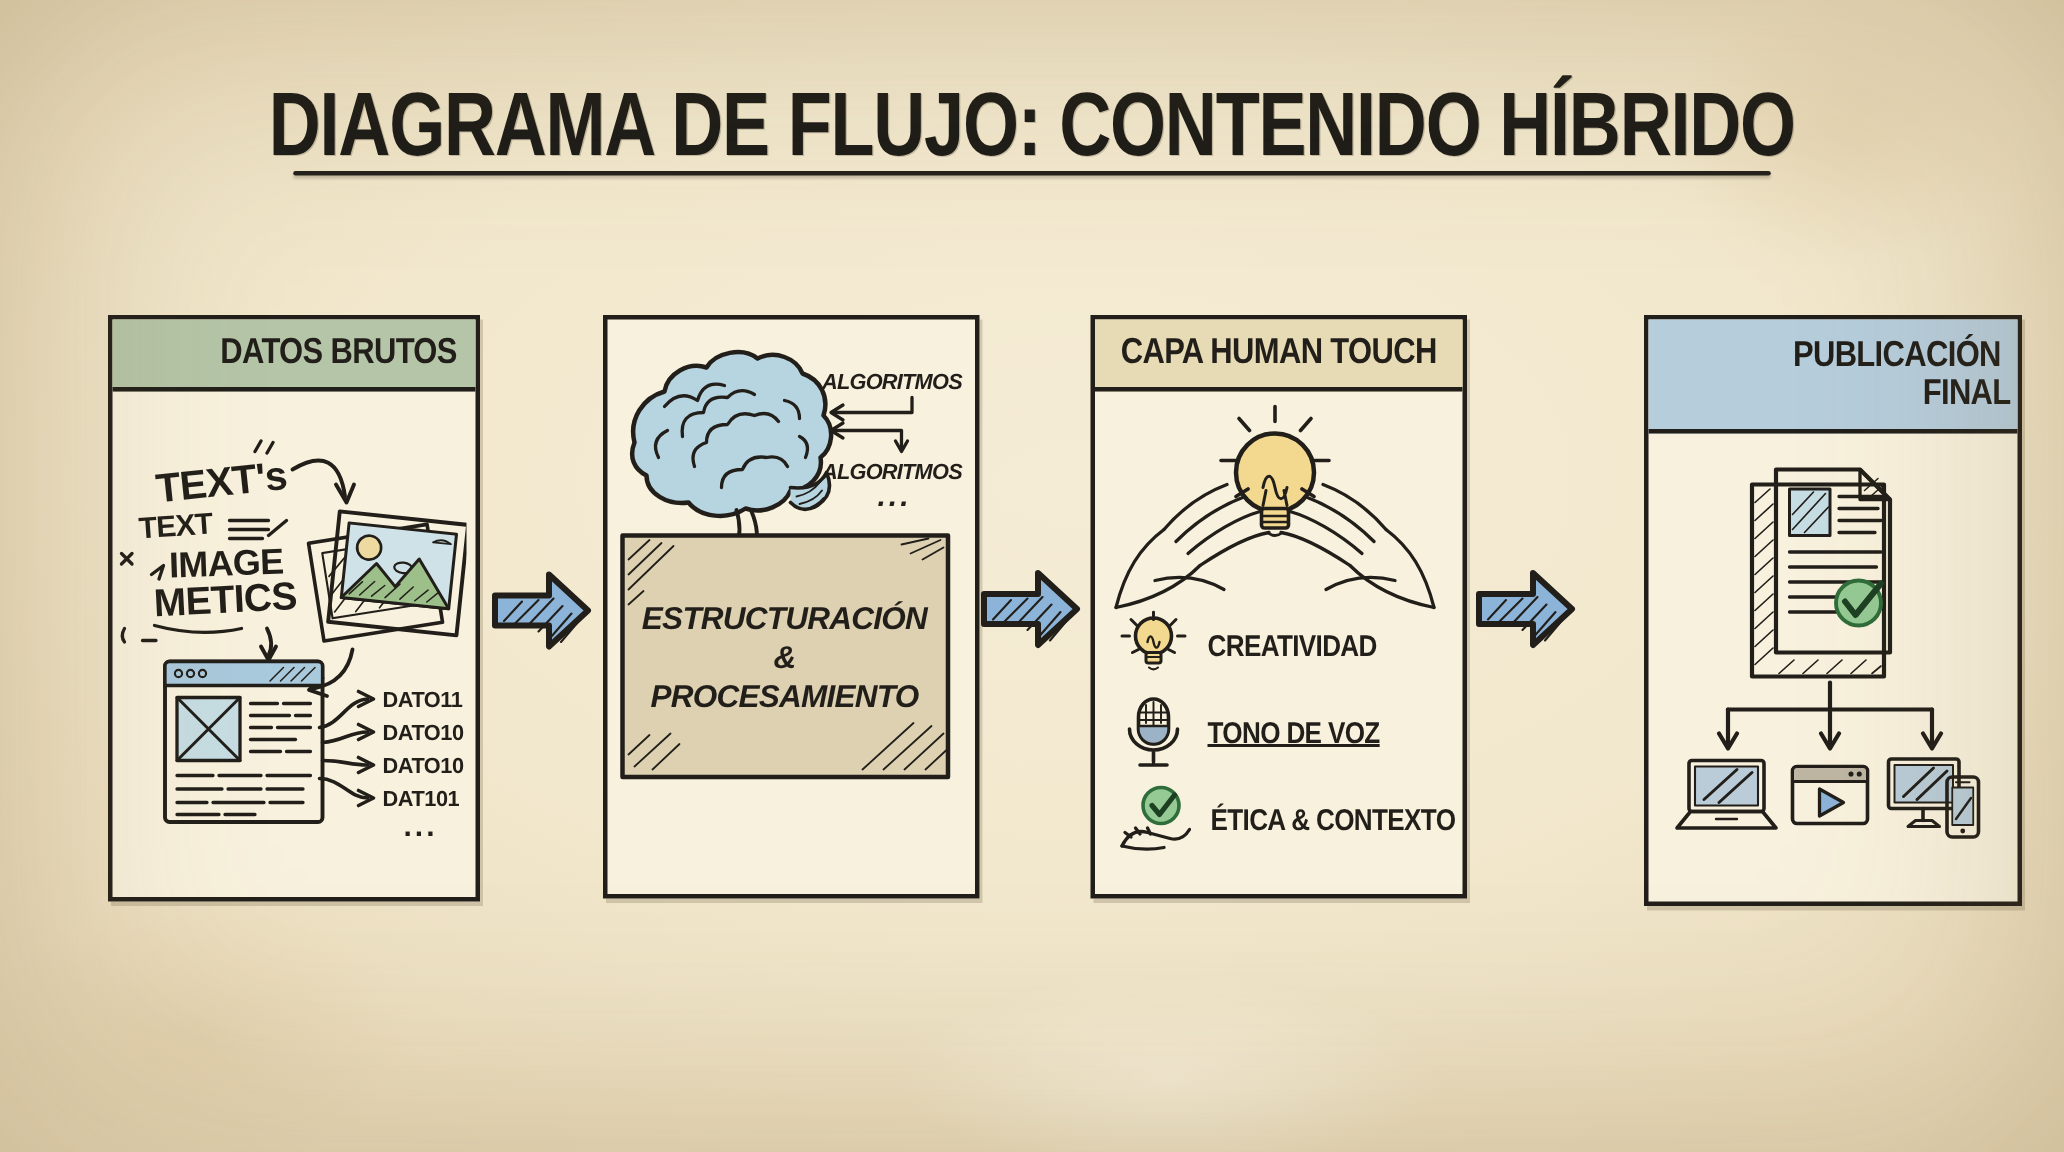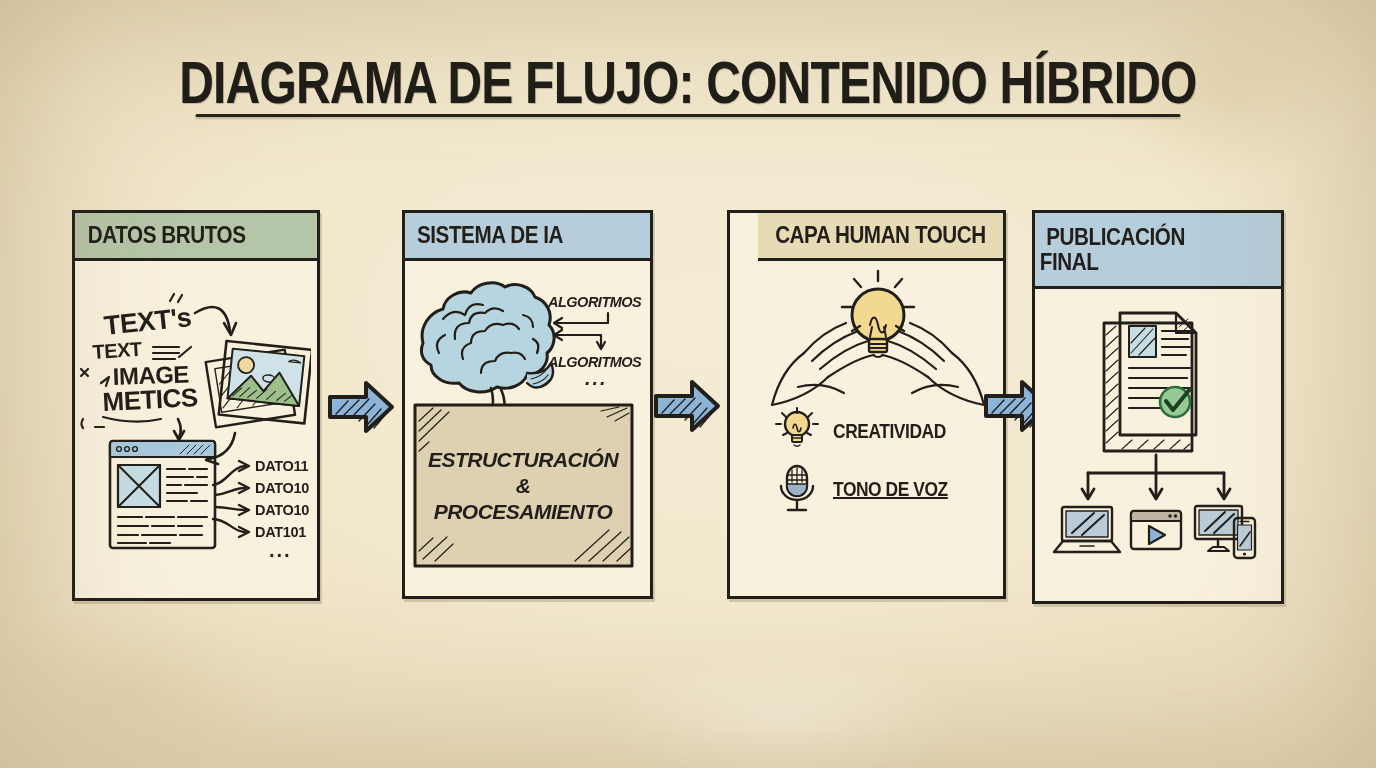--- a/index.html
+++ b/index.html
@@ -29,21 +29,21 @@
     width:985px;height:3px;background:#23211c;border-radius:3px;
     box-shadow:0 2px 2px rgba(60,50,30,.25);
   }
 
   .panel{
     position:absolute;top:210px;background:var(--panel_bg);
     border:3px solid var(--ink);box-shadow:2px 3px 0 rgba(80,65,35,.2);
   }
   .panel-header{
     border-bottom:3px solid var(--ink);display:flex;flex-direction:column;
-    align-items:flex-start;justify-content:center;
+    align-items:flex-end;justify-content:center;
   }
   .hdr-text{
     display:inline-block;font-weight:bold;font-size:24px;letter-spacing:-.5px;
     transform:scaleX(.86);transform-origin:center;line-height:1.04;white-space:nowrap;
   }
   .panel-body{position:relative;}
 
   .flow-arrow{position:absolute;}
 
   .ht-row{position:absolute;left:16px;display:flex;align-items:center;gap:13px;height:48px;text-align:center;}
@@ -166,23 +166,20 @@
       </svg>
     </div>
   </div>
 
   <svg class="flow-arrow" style="left:328px;top:378px;" width="68" height="58" viewBox="0 0 68 58">
     <polygon points="2,19 38,19 38,5 64,29 38,53 38,39 2,39" style="fill:var(--arrow_blue)" stroke="var(--ink)" stroke-width="4" stroke-linejoin="round"></polygon>
     <path class="sketch" stroke="#6293c2" stroke-width="1.4" d="M8,36 L20,23 M15,38 L31,22 M23,40 L41,21 M31,43 L47,26 M39,47 L53,31 M46,50 L57,37"></path>
   </svg>
 
   <div class="panel" style="left:402px;width:245px;height:383px;">
-    <div class="panel-header" style="height:45px;background:var(--header_blue);">
-      <span class="hdr-text">SISTEMA DE IA</span>
-    </div>
     <div class="panel-body" style="height:332px;font-style:italic;">
       <svg width="239" height="332" viewBox="0 0 239 332">
 
         <g>
           <path style="fill:var(--brain)" class="sketch" stroke-width="3" d="M18,82 C14,66 24,52 38,48 C40,36 54,28 66,32 C72,22 90,18 100,26 C112,20 126,26 130,36 C142,40 148,52 144,64 C152,72 150,86 142,92 C144,104 134,114 122,114 C118,124 104,130 92,126 C80,134 62,132 54,122 C40,124 26,116 26,104 C18,100 14,92 18,82 Z"></path>
           <g class="sketch" stroke-width="2.2">
             <path d="M38,58 q10,-12 22,-4 q4,-14 18,-10"></path>
             <path d="M50,78 q-2,-16 14,-16 q2,-12 16,-10 q8,-8 18,-2"></path>
             <path d="M34,92 q-6,-12 6,-18"></path>
             <path d="M58,98 q-4,-12 8,-16 q0,-12 14,-12 q6,-10 18,-6 q10,-4 16,4"></path>
@@ -222,21 +219,21 @@
         </g>
       </svg>
     </div>
   </div>
 
   <svg class="flow-arrow" style="left:654px;top:377px;" width="68" height="58" viewBox="0 0 68 58">
     <polygon points="2,19 38,19 38,5 64,29 38,53 38,39 2,39" style="fill:var(--arrow_blue)" stroke="var(--ink)" stroke-width="4" stroke-linejoin="round"></polygon>
     <path class="sketch" stroke="#6293c2" stroke-width="1.4" d="M8,36 L20,23 M15,38 L31,22 M23,40 L41,21 M31,43 L47,26 M39,47 L53,31 M46,50 L57,37"></path>
   </svg>
 
-  <div class="panel" style="left:727px;width:245px;height:383px;padding-left:28px;">
+  <div class="panel" style="left:727px;width:245px;height:383px;">
     <div class="panel-header" style="height:45px;background:var(--header_tan);">
       <span class="hdr-text">CAPA HUMAN TOUCH</span>
     </div>
     <div class="panel-body" style="height:332px;">
 
       <svg width="239" height="145" viewBox="0 0 239 145" style="position:absolute;top:2px;left:0;">
         <g class="sketch" stroke-width="2.2">
           <path d="M14,142 C20,118 30,102 46,90"></path>
           <path d="M46,90 C58,76 72,66 88,60"></path>
           <path d="M54,98 C68,84 84,74 100,68"></path>
@@ -277,29 +274,41 @@
       </div>
       <div class="ht-row" style="top:204px;text-decoration:underline;">
         <svg width="46" height="50" viewBox="0 0 46 50">
           <path d="M13,14 a10,12 0 0 1 20,0 v8 a10,10 0 0 1 -20,0 Z" fill="#efe8d4" class="sketch" stroke-width="2.4"></path>
           <path d="M13,20 h20 v2 a10,10 0 0 1 -20,0 Z" style="fill:var(--mic_blue)" class="sketch" stroke-width="1.6"></path>
           <path class="sketch" stroke-width="1.3" d="M18,6 v12 M23,4 v16 M28,6 v12 M14,11 h18 M14,16 h18"></path>
           <path class="sketch" stroke-width="2.4" d="M7,22 a16,14 0 0 0 32,0 M23,37 v7 M14,46 h18"></path>
         </svg>
         <span class="ht-label">TONO DE VOZ</span>
       </div>
+      <div class="ht-row" style="top:262px;">
+        <svg width="48" height="50" viewBox="0 0 48 50">
+          <circle cx="28" cy="15" r="12" style="fill:var(--check_fill)" stroke="var(--check_dark)" stroke-width="2.4"></circle>
+          <path d="M22,15 l5,6 l10,-13" fill="none" stroke="#1d4023" stroke-width="3.4" stroke-linecap="round" stroke-linejoin="round"></path>
+          <g class="sketch" stroke-width="2.2">
+            <path d="M2,42 C6,34 12,31 19,33 L34,37 C40,38.5 44,36 47,31"></path>
+            <path d="M2,42 C10,44 20,45 30,43"></path>
+            <path d="M8,36 l-4,-3 M14,34 l-3,-4 M21,34 l-2,-4"></path>
+          </g>
+        </svg>
+        <span class="ht-label">ÉTICA &amp; CONTEXTO</span>
+      </div>
     </div>
   </div>
 
   <svg class="flow-arrow" style="left:984px;top:377px;" width="68" height="58" viewBox="0 0 68 58">
     <polygon points="2,19 38,19 38,5 64,29 38,53 38,39 2,39" style="fill:var(--arrow_blue)" stroke="var(--ink)" stroke-width="4" stroke-linejoin="round"></polygon>
     <path class="sketch" stroke="#6293c2" stroke-width="1.4" d="M8,36 L20,23 M15,38 L31,22 M23,40 L41,21 M31,43 L47,26 M39,47 L53,31 M46,50 L57,37"></path>
   </svg>
 
-  <div class="panel" style="left:1032px;width:246px;height:388px;">
+  <div class="panel" style="left:1096px;width:246px;height:388px;">
     <div class="panel-header" style="height:73px;background:var(--header_blue);">
       <span class="hdr-text">PUBLICACIÓN</span>
       <span class="hdr-text">FINAL</span>
     </div>
     <div class="panel-body" style="height:306px;">
       <svg width="240" height="306" viewBox="0 0 240 306">
 
         <g transform="translate(69,24)">
           <rect x="0" y="10" width="88" height="128" fill="#f4edd9" class="sketch" stroke-width="2.8"></rect>
           <path class="sketch" stroke="#8a8265" stroke-width="1.1" d="M2,22 l10,-9 M2,34 l12,-11 M2,46 l12,-11 M2,58 l12,-11 M2,70 l12,-11 M2,82 l12,-11 M2,94 l12,-11 M2,106 l12,-11 M2,118 l12,-11 M2,130 l12,-11 M18,136 l10,-9 M34,136 l10,-9 M50,136 l10,-9 M66,136 l10,-9 M80,136 l6,-5"></path>

